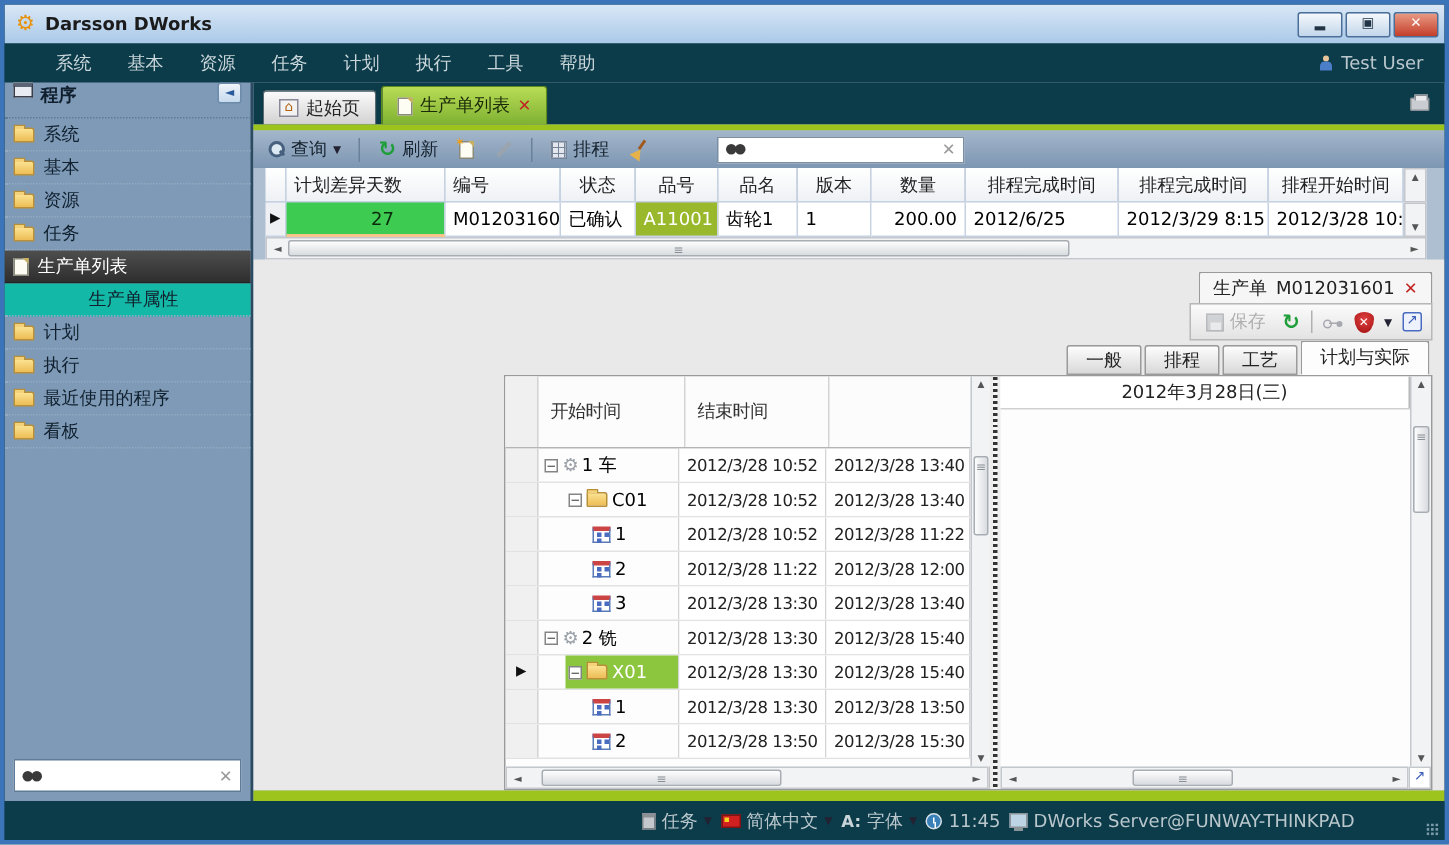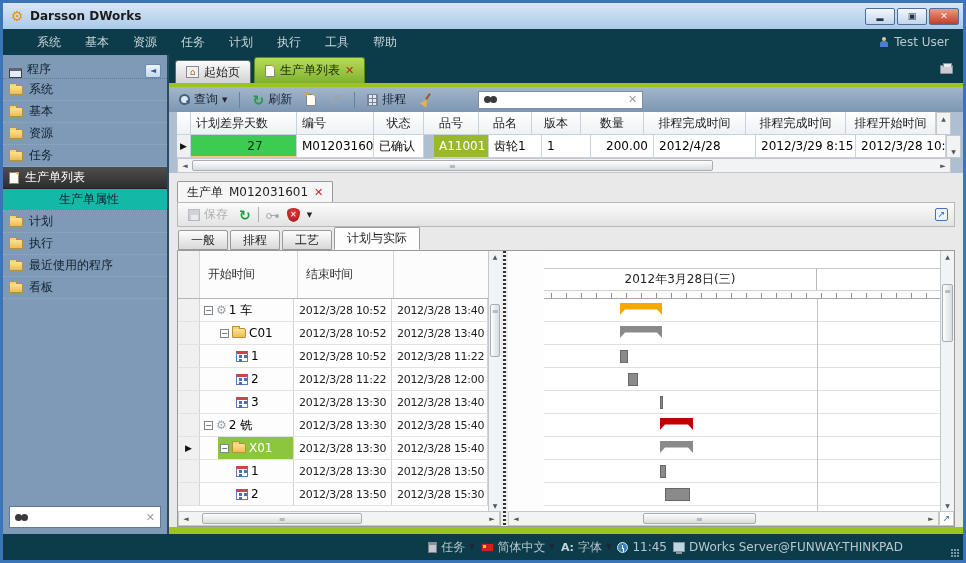--- a/index.html
+++ b/index.html
@@ -19,21 +19,21 @@
   .menu-item { padding:0 12px; cursor:default; }
   .menu-right { margin-left:auto; display:flex; align-items:center; gap:5px; padding-right:14px; color:#bac8cd; }
   .icon-person { display:inline-block; width:10px; height:11px; position:relative; }
   .icon-person::before { content:""; position:absolute; left:3px; top:0; width:4px; height:4px; border-radius:50%; background:#e8c49a; }
   .icon-person::after { content:""; position:absolute; left:1px; top:4px; width:8px; height:6px; border-radius:3px 3px 0 0; background:#4a7ec8; }
 
   .mainrow { flex:1; display:flex; min-height:0; }
 
   
   .sidebar { width:166px; background:#7e9ab7; border-right:2px solid #2c4a60; display:flex; flex-direction:column; flex:0 0 auto; }
-  .sb-header { height:24px; display:flex; align-items:flex-end; padding:0 6px; border-bottom:1px dotted #5e7b97; color:#10202e; font-weight:normal; }
+  .sb-header { height:24px; display:flex; align-items:flex-start; padding:0 6px; border-bottom:1px dotted #5e7b97; color:#10202e; font-weight:bold; }
   .sb-header .lbl { margin-left:5px; }
   .collapse-btn { margin-left:auto; width:16px; height:14px; background:linear-gradient(#eef4fa,#c7daee); border:1px solid #6d8cab; border-radius:2px; color:#2a5a9a; font-size:8px; line-height:12px; text-align:center; }
   .sb-item { height:22px; display:flex; align-items:center; padding:0 6px; border-bottom:1px dotted #93aac2; color:#10202e; cursor:default; }
   .sb-item .lbl { margin-left:6px; }
   .sb-item.selected { background:linear-gradient(#4e4e4e,#2e2e2e); color:#fff; border-bottom:1px solid #222; }
   .sb-item.subitem { background:#14b8a6; padding-left:50px;align-items:center; }
   .icon-winhdr { display:inline-block; width:13px; height:10px; border:1px solid #3a3f4a; background:#e8ecf2; border-top:3px solid #5a6576; }
   .icon-folder { display:inline-block; width:14px; height:10px; background:linear-gradient(#fbe291,#edbd55); border:1px solid #b9903a; border-radius:1px 2px 1px 1px; position:relative; }
   .icon-folder::before { content:""; position:absolute; left:-1px; top:-3px; width:6px; height:2px; background:#f4d27a; border:1px solid #b9903a; border-bottom:none; border-radius:1px 1px 0 0; }
   .icon-page { display:inline-block; width:10px; height:12px; background:#fdfdf4; border:1px solid #8a8a7a; position:relative; }
@@ -83,30 +83,30 @@
   .gcell { border-right:1px solid #c6d2e1; border-bottom:1px solid #c6d2e1; padding:0 5px; display:flex; align-items:center; background:#fff; height:23px; overflow:hidden; white-space:nowrap; }
   .ghead .gcell { background:linear-gradient(#ffffff,#eef1f5); color:#222; justify-content:center; }
   .ghead .gcell.left { justify-content:flex-start; }
   .c0{width:14px;flex:0 0 auto;padding:0;justify-content:center;background:#eef0f3;}
   .c1{width:106px;flex:0 0 auto;} .c2{width:77px;flex:0 0 auto;} .c3{width:50px;flex:0 0 auto;}
   .c4{width:55px;flex:0 0 auto;} .c5{width:53px;flex:0 0 auto;} .c6{width:49px;flex:0 0 auto;}
   .c7{width:63px;flex:0 0 auto;justify-content:flex-end;} .c8{width:102px;flex:0 0 auto;} .c9{width:100px;flex:0 0 auto;} .c10{width:90px;flex:0 0 auto;}
   .vscroll { width:15px; flex:0 0 auto; background:#f2f3f5; border:1px solid #c4c8cd; display:flex; flex-direction:column; align-items:center; justify-content:space-between; font-size:6px; color:#555; padding:2px 0; }
   .sel-arrow { color:#111; font-size:9px; }
   .cell-green { justify-content:center; border-bottom:2px solid #f8c48a; color:#0a2a0c; }
-  .cell-olive { color:#fff;margin-left:10px; }
+  .cell-olive { color:#fff; }
 
   .hscroll { height:15px; background:#f2f3f5; border:1px solid #c4c8cd; display:flex; align-items:center; font-size:7px; color:#555; }
   .hs-arrow { width:14px; text-align:center; flex:0 0 auto; }
   .hs-track { flex:1; height:100%; position:relative; }
   .hs-thumb { position:absolute; top:1px; bottom:1px; background:linear-gradient(#fdfdfd,#d9dce0); border:1px solid #a8adb4; border-radius:2px; text-align:center; color:#8a8f96; font-size:8px; line-height:11px; }
   .grid-hscroll { width:774px; }
 
   
-  .detail { flex:1; background:#e9e9e9; padding:8px 8px 0 8px; display:flex; flex-direction:column; min-height:0; }
+  .detail { flex:1; background:#e9e9e9; padding:8px 8px 0 8px; display:flex; flex-direction:column; min-height:0;align-items:flex-end; }
   .dtab-row { height:21px; display:flex; flex:0 0 auto; }
   .dtab { background:#f6f6f6; border:1px solid #9a9a9a; border-bottom:none; border-radius:2px 2px 0 0; display:flex; align-items:center; gap:6px; padding:0 9px; font-size:12px; color:#222; }
   .dtoolbar { height:25px; background:linear-gradient(#fbfbfb,#e3e3e3); border:1px solid #b8b8b8; display:flex; align-items:center; gap:7px; padding:0 6px; flex:0 0 auto; }
   .dtb-sep { width:1px; height:15px; background:#b0b0b0; }
   .icon-save { display:inline-block; width:12px; height:12px; background:#b6bac0; border:1px solid #8d9197; position:relative; }
   .icon-save::after { content:""; position:absolute; left:2px; bottom:0; width:7px; height:5px; background:#e8eaec; }
   .disabled { opacity:.55; color:#7a7a7a; }
   .icon-org { display:inline-block; width:14px; height:10px; position:relative; opacity:.5; }
   .icon-org::before { content:""; position:absolute; left:0; top:3px; width:4px; height:4px; border:1px solid #667; border-radius:50%; box-shadow:8px 0 0 -1px #667; }
   .icon-org::after { content:""; position:absolute; left:4px; top:5px; width:6px; height:1px; background:#667; }
@@ -140,21 +140,21 @@
   .icon-task::after { content:""; position:absolute; left:2px; top:1px; width:3px; height:3px; background:#4a6cc0; box-shadow:5px 0 0 #4a6cc0, 0 4px 0 #4a6cc0; }
   .tree-vscroll { width:13px; flex:0 0 auto; background:#f2f3f5; border-left:1px solid #c4c8cd; display:flex; flex-direction:column; align-items:center; font-size:6px; color:#555; padding:2px 0; }
   .vs-track { flex:1; width:100%; position:relative; }
   .vs-thumb { position:absolute; left:1px; right:1px; background:linear-gradient(90deg,#fdfdfd,#d9dce0); border:1px solid #a8adb4; border-radius:2px; text-align:center; color:#8a8f96; font-size:8px; line-height:14px; }
 
   .splitter { width:7px; flex:0 0 auto; background:#ececec; background-image:repeating-linear-gradient(to bottom,#333 0 2px,#f5f5f5 2px 4px); background-size:3px 100%; background-repeat:no-repeat; background-position:center; }
 
   
   .ganttpane { flex:1; display:flex; flex-direction:column; min-width:0; }
   .gantt-main { flex:1; display:flex; min-height:0; }
-  .gantt-body { flex:1; display:flex; flex-direction:column; min-width:0; position:relative;margin-left:36px; }
+  .gantt-body { flex:1; display:flex; flex-direction:row; min-width:0; position:relative; }
   .gantt-topstrip { height:18px; border-bottom:1px solid #c8c8c8; background:#fff; flex:0 0 auto; }
   .gantt-dates { height:22px; display:flex; border-bottom:1px solid #d0d0d0; background:#fff; flex:0 0 auto; }
   .gday1 { width:273px; flex:0 0 auto; border-right:1px solid #b8b8b8; display:flex; align-items:center; justify-content:center; color:#222; }
   .gday2 { flex:1; display:flex; align-items:center; justify-content:flex-end; padding-right:4px; color:#222; overflow:hidden; }
   .gantt-ticks { height:8px; border-bottom:1px solid #a8a8a8; background:repeating-linear-gradient(to right,#909090 0 1px,transparent 1px 15px); background-position:7px 0; background-size:100% 5px; background-repeat:no-repeat; background-position-y:2px; flex:0 0 auto; }
   .gantt-plot { flex:1; position:relative; background:#fff; overflow:hidden; }
   .gantt-row { height:23px; border-bottom:1px solid #e0e0e0; }
   .gantt-daysep { position:absolute; top:0; bottom:0; width:1px; background:#c4c4c4; }
   .bar { position:absolute; }
   .bar.task { height:13px; border:1px solid rgba(0,0,0,.25); }
@@ -332,21 +332,21 @@
             <div class="gcell c0">
                 <span class="sel-arrow">▶</span>
               </div>
             <div class="gcell c1 cell-green" style="background: rgb(62, 203, 82); padding-left: 28px;">27</div>
             <div class="gcell c2">M012031601</div>
             <div class="gcell c3">已确认</div>
             <div class="gcell c4 cell-olive" style="background: rgb(154, 184, 43);">A11001</div>
             <div class="gcell c5">齿轮1</div>
             <div class="gcell c6">1</div>
             <div class="gcell c7">200.00</div>
-            <div class="gcell c8">2012/4/28</div>
+            <div class="gcell c8">2012/6/25</div>
             <div class="gcell c9">2012/3/29 8:15</div>
             <div class="gcell c10">2012/3/28 10:52</div>
             <div class="vscroll" style="justify-content:flex-end;">
                 <span>▼</span>
               </div>
           </div>
           <div class="hscroll grid-hscroll">
             <span class="hs-arrow">◄</span>
             <div class="hs-track">
                 <div class="hs-thumb" style="left:0;width:70%;">≡</div>

